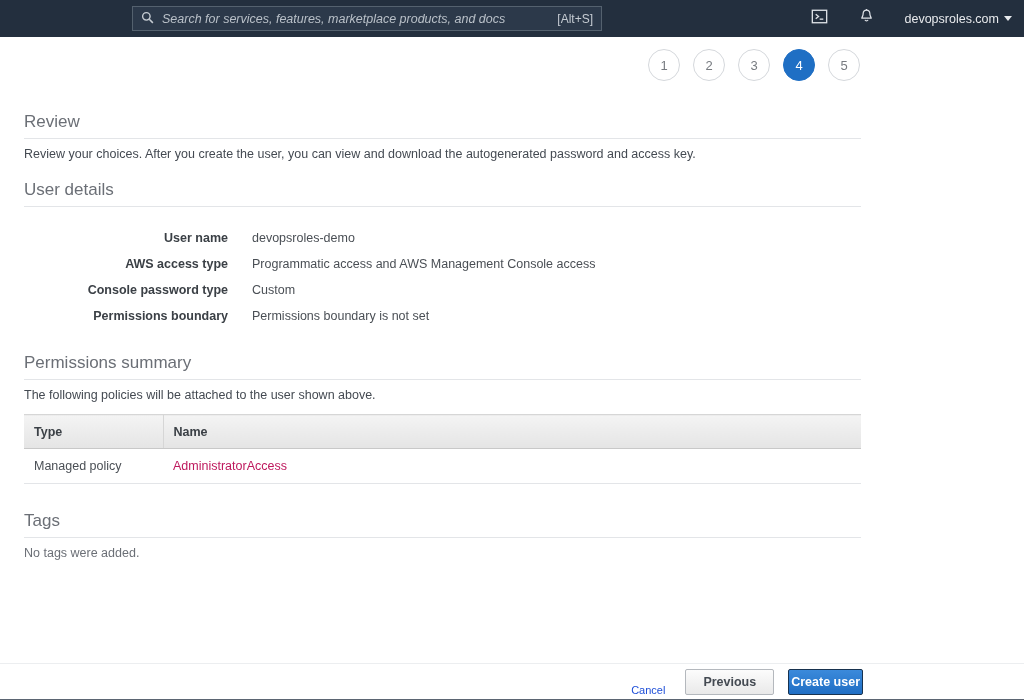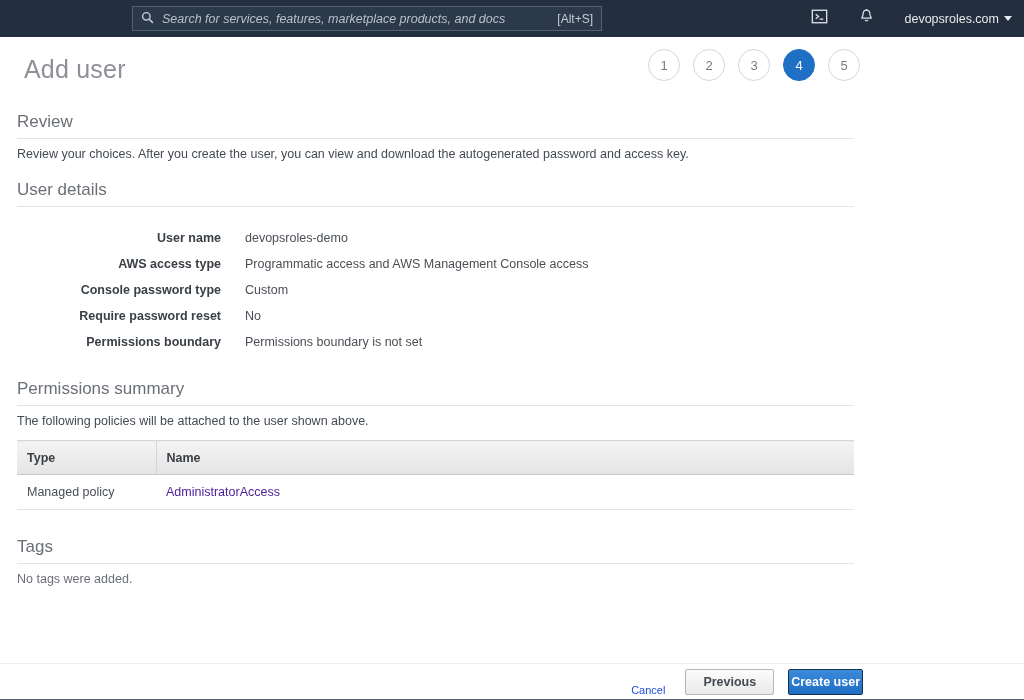--- a/index.html
+++ b/index.html
@@ -120,21 +120,21 @@
     font-weight: 500;
   }
 
   
   #content {
     position: absolute;
     left: 0;
     top: 103px;
     right: 0;
     bottom: 37px;
-    padding: 0 17px;
+    padding: 0 24px;
   }
   .sec-title {
     font-size: 17px;
     font-weight: 400;
     color: #6b6f76;
     padding-bottom: 6px;
   }
   .sec-rule {
     height: 1px;
     background: #e3e5e8;
@@ -190,21 +190,21 @@
   }
   #policy-table th:first-child { border-right: 1px solid #d6d6d6; width: 139px; }
   #policy-table td {
     padding: 10px;
     border-bottom: 1px solid #e3e5e8;
     color: #4a4f55;
     background: #ffffff;
     height: 32px;
   }
   .link {
-    color: #4c1d95;
+    color: #be185d;
     text-decoration: none;
     cursor: pointer;
   }
 
   #sec-tags { padding-top: 27px; }
   #tags-empty {
     font-size: 12.5px;
     color: #6b6f76;
     padding-top: 8px;
   }
@@ -295,21 +295,20 @@
       </svg>
     </span>
     <span id="account-menu">
       <span>devopsroles.com</span>
       <span class="caret-down"></span>
     </span>
   </div>
 </div>
 
 <div id="page-head">
-  <div id="page-title">Add user</div>
 
   <div id="steps">
     <div class="step">1</div>
     <div class="step">2</div>
     <div class="step">3</div>
     <div class="step active">4</div>
     <div class="step">5</div>
   </div>
 </div>
 
@@ -330,24 +329,20 @@
         <div class="detail-label">User name</div>
         <div class="detail-value">devopsroles-demo</div>
       </div>
       <div class="detail-row">
         <div class="detail-label">AWS access type</div>
         <div class="detail-value">Programmatic access and AWS Management Console access</div>
       </div>
       <div class="detail-row">
         <div class="detail-label">Console password type</div>
         <div class="detail-value">Custom</div>
-      </div>
-      <div class="detail-row">
-        <div class="detail-label">Require password reset</div>
-        <div class="detail-value">No</div>
       </div>
       <div class="detail-row">
         <div class="detail-label">Permissions boundary</div>
         <div class="detail-value">Permissions boundary is not set</div>
       </div>
     </div>
   </div>
 
   <div id="sec-permissions">
     <div class="sec-title">Permissions summary</div>

